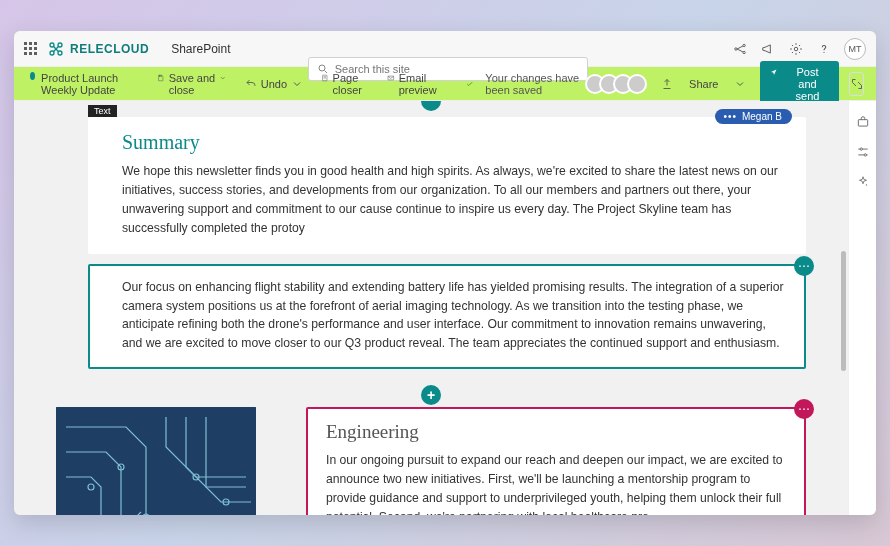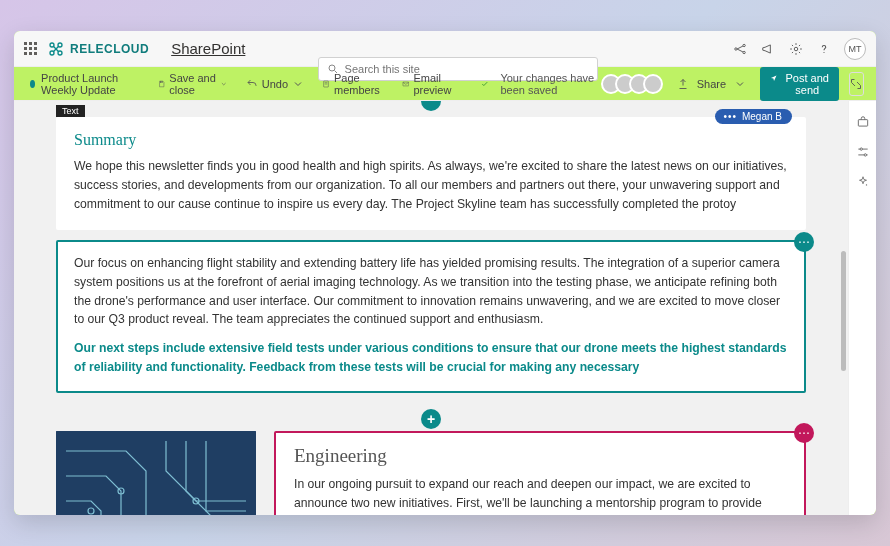--- a/index.html
+++ b/index.html
@@ -6,69 +6,69 @@
   html, body { width: 890px; height: 546px; overflow: hidden; font-family: "Segoe UI", -apple-system, sans-serif; font-size: 12px; color: #323130; }
   body { background: linear-gradient(135deg, #d6c5e8 0%, #c8d4e9 50%, #d8c7d5 100%); display: flex; align-items: center; justify-content: center; }
   .app-window { width: 862px; height: 484px; background: #bef264; border-radius: 6px; box-shadow: 0 8px 24px rgba(0,0,0,0.15); display: flex; flex-direction: column; overflow: hidden; position: relative; }
 
   
   .suite-bar { height: 36px; background: #f7f7f7; border-bottom: 1px solid #eee; display: flex; align-items: center; padding: 0 10px; gap: 10px; }
   .waffle { width: 14px; height: 14px; display: grid; grid-template-columns: repeat(3,3px); grid-template-rows: repeat(3,3px); gap: 2px; cursor: pointer; }
   .waffle span { background:#605e5c; }
   .brand { display:flex; align-items:center; gap:6px; font-weight:600; letter-spacing:0.5px; color:#107c7c; }
   .logo-mark { width:16px; height:16px; }
-  .brand-sp { color:#323130; font-size:15px; margin-left:12px;text-decoration:underline; }
+  .brand-sp { color:#323130; font-size:12px; margin-left:12px; }
   .search-box { margin-left:auto; margin-right:auto; width:280px; height:24px; border:1px solid #d1d1d1; border-radius:3px; display:flex; align-items:center; padding:0 8px; color:#777; gap:6px; background:#fff;margin-top:40px; }
   .search-box svg { flex:none; }
   .search-box input { border:none; outline:none; font-size:11px; width:100%; color:#555; background:transparent; }
   .suite-right { display:flex; align-items:center; gap:12px; margin-left:auto; }
   .suite-icon { width:16px; height:16px; color:#555; cursor:pointer; display:flex; align-items:center; justify-content:center; }
   .avatar-small { width:22px; height:22px; border-radius:50%; border:1px solid #bbb; display:flex; align-items:center; justify-content:center; font-size:9px; color:#555; background:#fff; }
 
   
   .toolbar { height:34px; display:flex; align-items:center; padding:0 12px; gap:10px; border-bottom:1px solid #eee; font-size:11px; color:#444; }
-  .tb-item { display:flex; align-items:center; gap:4px; cursor:pointer; padding:2px 4px; border-radius:2px; }
+  .tb-item { display:flex; gap:4px; cursor:pointer; padding:2px 4px; border-radius:2px; }
   .tb-item svg { width:12px; height:12px; }
   .live-dot { width:8px; height:8px; background:#0b8a8a; border-radius:50%; margin-right:2px; }
   .chev { width:10px; height:10px; }
   .tb-spacer { flex:1; }
   .saved-row { display:flex; align-items:center; gap:12px; color:#555; }
   .check { color:#2a8a2a; }
   .presence { display:flex; align-items:center; gap:-4px; }
   .presence .p { width:20px; height:20px; border-radius:50%; border:2px solid #fff; margin-left:-6px; background:#ccc; display:flex; align-items:center; justify-content:center; font-size:9px; color:#fff; font-weight:600; }
   .p1{background:#b14d91;} .p2{background:#d6705a;} .p3{background:#5a3e91;} .p4{background:#2a8a6a;}
-  .share-btn { display:flex; align-items:center; gap:8px; cursor:pointer; }
+  .share-btn { display:flex; align-items:center; gap:16px; cursor:pointer; }
   .post-btn { background:#0b8a8a; color:#fff; border:none; border-radius:3px; padding:5px 10px; font-size:11px; display:flex; align-items:flex-start; gap:8px; cursor:pointer; }
   .caret-split { width:22px; height:24px; border:1px solid #ddd; border-radius:3px; display:flex; align-items:center; justify-content:center; cursor:pointer; }
 
   
   .body-area { flex:1; display:flex; overflow:hidden; }
   .canvas-scroll { flex:1; overflow:hidden; position:relative; background:#f1f1f1; }
   .canvas-inner { padding:0 42px 14px 42px; }
   .right-rail { width:28px; border-left:1px solid #eee; display:flex; flex-direction:column; align-items:center; gap:16px; padding-top:14px; background:#fff; }
   .right-rail .rail-icon { width:14px; height:14px; color:#666; cursor:pointer; }
 
   
   .add-pill { width:20px; height:20px; border-radius:50%; background:#0b8a8a; color:#fff; display:flex; align-items:center; justify-content:center; font-size:14px; font-weight:600; margin:0 auto; position:relative; }
   .add-strip { position:relative; height:14px; display:flex; align-items:center; justify-content:center; }
   .add-strip-bottom { height:24px; }
   .top-half-pill { width:20px; height:10px; border-radius:0 0 10px 10px; background:#0b8a8a; margin:0 auto; margin-bottom:6px; }
 
   
-  .section-card { background:#fff; border:2px solid transparent; border-radius:2px; padding:12px 16px 14px 16px; margin-bottom:14px; position:relative; }
+  .section-card { background:#fff; border:2px solid transparent; border-radius:2px; padding:12px 16px 14px 32px; margin-bottom:14px; position:relative;margin-left:32px; }
   .section-card.editing { border-color:#0b8a8a; }
   .section-card.engineering { border-color:#c2185b; padding-left:18px; padding-right:18px; }
   .section-label-tag { position:absolute; top:-14px; left:-2px; background:#222; color:#fff; font-size:9px; padding:1px 6px; }
   .megan-chip { position:absolute; top:-10px; right:12px; background:#2a5db0; color:#fff; font-size:10px; padding:2px 10px 2px 8px; border-radius:10px; display:flex; align-items:center; gap:5px; }
   .megan-chip .dots { letter-spacing:1px; }
   .card-pill { position:absolute; top:-10px; right:-10px; width:20px; height:20px; border-radius:50%; display:flex; align-items:center; justify-content:center; color:#fff; font-size:12px; }
   .pill-teal { background:#0b8a8a; }
   .pill-mag { background:#c2185b; }
 
-  .h-summary { color:#0b8a8a; font-size:16px; font-weight:400; font-family: Georgia, "Times New Roman", serif; margin-bottom:8px; }
+  .h-summary { color:#0b8a8a; font-size:20px; font-weight:400; font-family: Georgia, "Times New Roman", serif; margin-bottom:8px; }
   .body-text { font-size:12.2px; line-height:1.55; color:#333; }
   .body-teal { color:#0b8a8a; font-weight:600; margin-top:10px; }
 
   
   .eng-row { display:flex; gap:18px; align-items:flex-start; }
   .eng-img { width:200px; height:130px; background:#2a4b7c; flex:none; border-radius:1px; overflow:hidden; position:relative; }
   .eng-img svg { width:100%; height:100%; }
   .eng-card-wrap { flex:1; position:relative; }
   .h-eng { color:#555; font-size:19px; font-weight:400; font-family: Georgia, "Times New Roman", serif; margin-bottom:8px; }
 
@@ -167,21 +167,21 @@
       <svg class="chev" viewBox="0 0 24 24">
           <path d="M6 9l6 6 6-6" fill="none" stroke="#555" stroke-width="2"></path>
         </svg>
     </div>
     <div class="tb-item">
       <svg viewBox="0 0 24 24">
           <rect x="5" y="3" width="14" height="18" rx="1" fill="none" stroke="#555" stroke-width="1.6"></rect>
           <line x1="8" y1="8" x2="16" y2="8" stroke="#555" stroke-width="1.6"></line>
           <line x1="8" y1="12" x2="16" y2="12" stroke="#555" stroke-width="1.6"></line>
         </svg>
-      <span>Page members</span>
+      <span>Page closer</span>
     </div>
     <div class="tb-item">
       <svg viewBox="0 0 24 24">
           <rect x="3" y="6" width="18" height="12" rx="1" fill="none" stroke="#555" stroke-width="1.6"></rect>
           <path d="M3 7l9 6 9-6" fill="none" stroke="#555" stroke-width="1.6"></path>
         </svg>
       <span>Email preview</span>
     </div>
     <div class="tb-spacer"></div>
     <div class="saved-row">
@@ -230,21 +230,20 @@
             <span class="dots">•••</span>
             <span>Megan B</span>
           </div>
           <div class="h-summary">Summary</div>
           <div class="body-text">We hope this newsletter finds you in good health and high spirits. As always, we're excited to share the latest news on our initiatives, success stories, and developments from our organization. To all our members and partners out there, your unwavering support and commitment to our cause continue to inspire us every day. The Project Skyline team has successfully completed the protoy</div>
         </div>
 
         <div class="section-card editing">
           <div class="card-pill pill-teal">⋯</div>
           <div class="body-text">Our focus on enhancing flight stability and extending battery life has yielded promising results. The integration of a superior camera system positions us at the forefront of aerial imaging technology. As we transition into the testing phase, we anticipate refining both the drone's performance and user interface. Our commitment to innovation remains unwavering, and we are excited to move closer to our Q3 product reveal. The team appreciates the continued support and enthusiasm.</div>
-          <div class="body-text body-teal">Our next steps include extensive field tests under various conditions to ensure that our drone meets the highest standards of reliability and functionality. Feedback from these tests will be crucial for making any necessary</div>
         </div>
 
         <div class="add-strip add-strip-bottom">
           <div class="add-pill">+</div>
         </div>
 
         <div class="eng-row">
           <div class="eng-img">
             <svg viewBox="0 0 200 130">
               <rect width="200" height="130" fill="#1f3e63"></rect>

